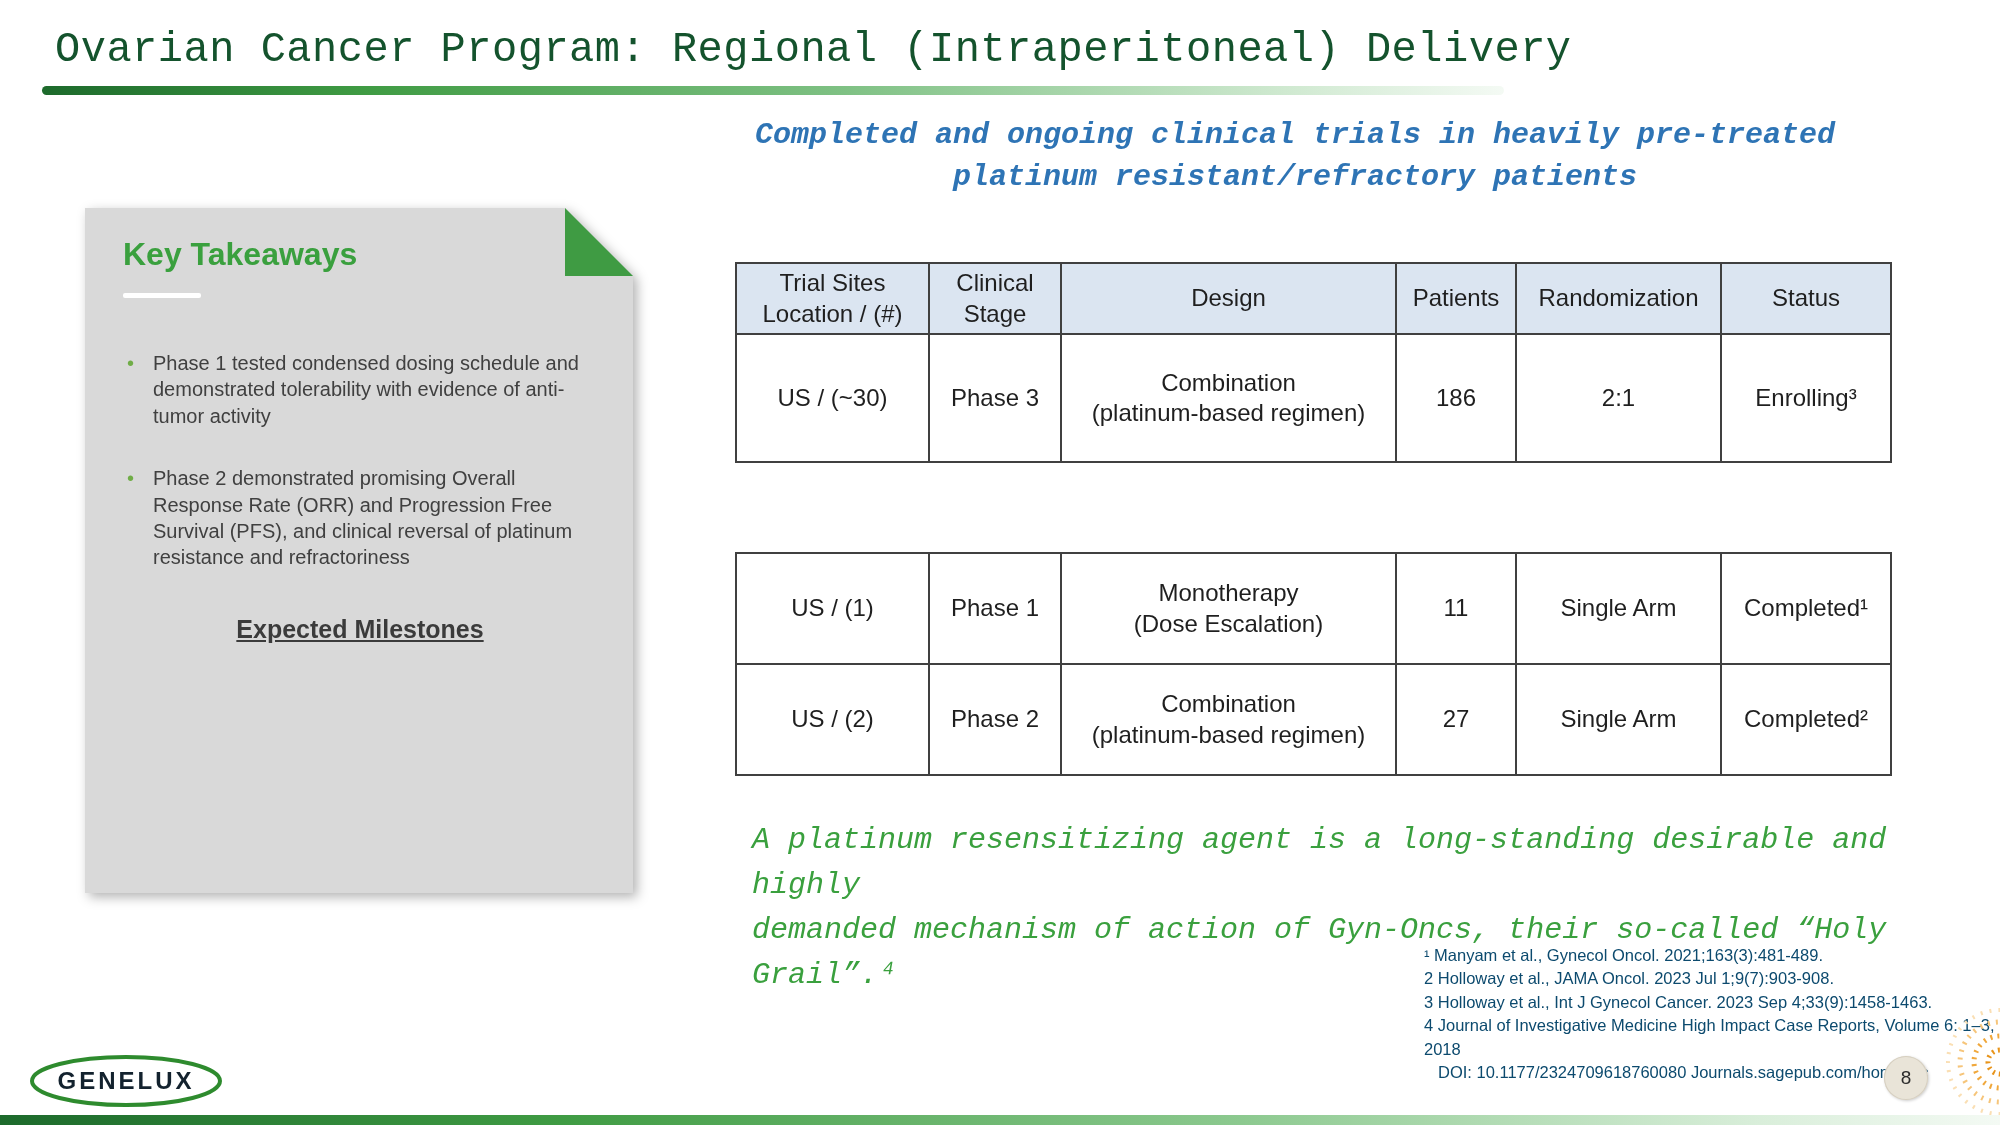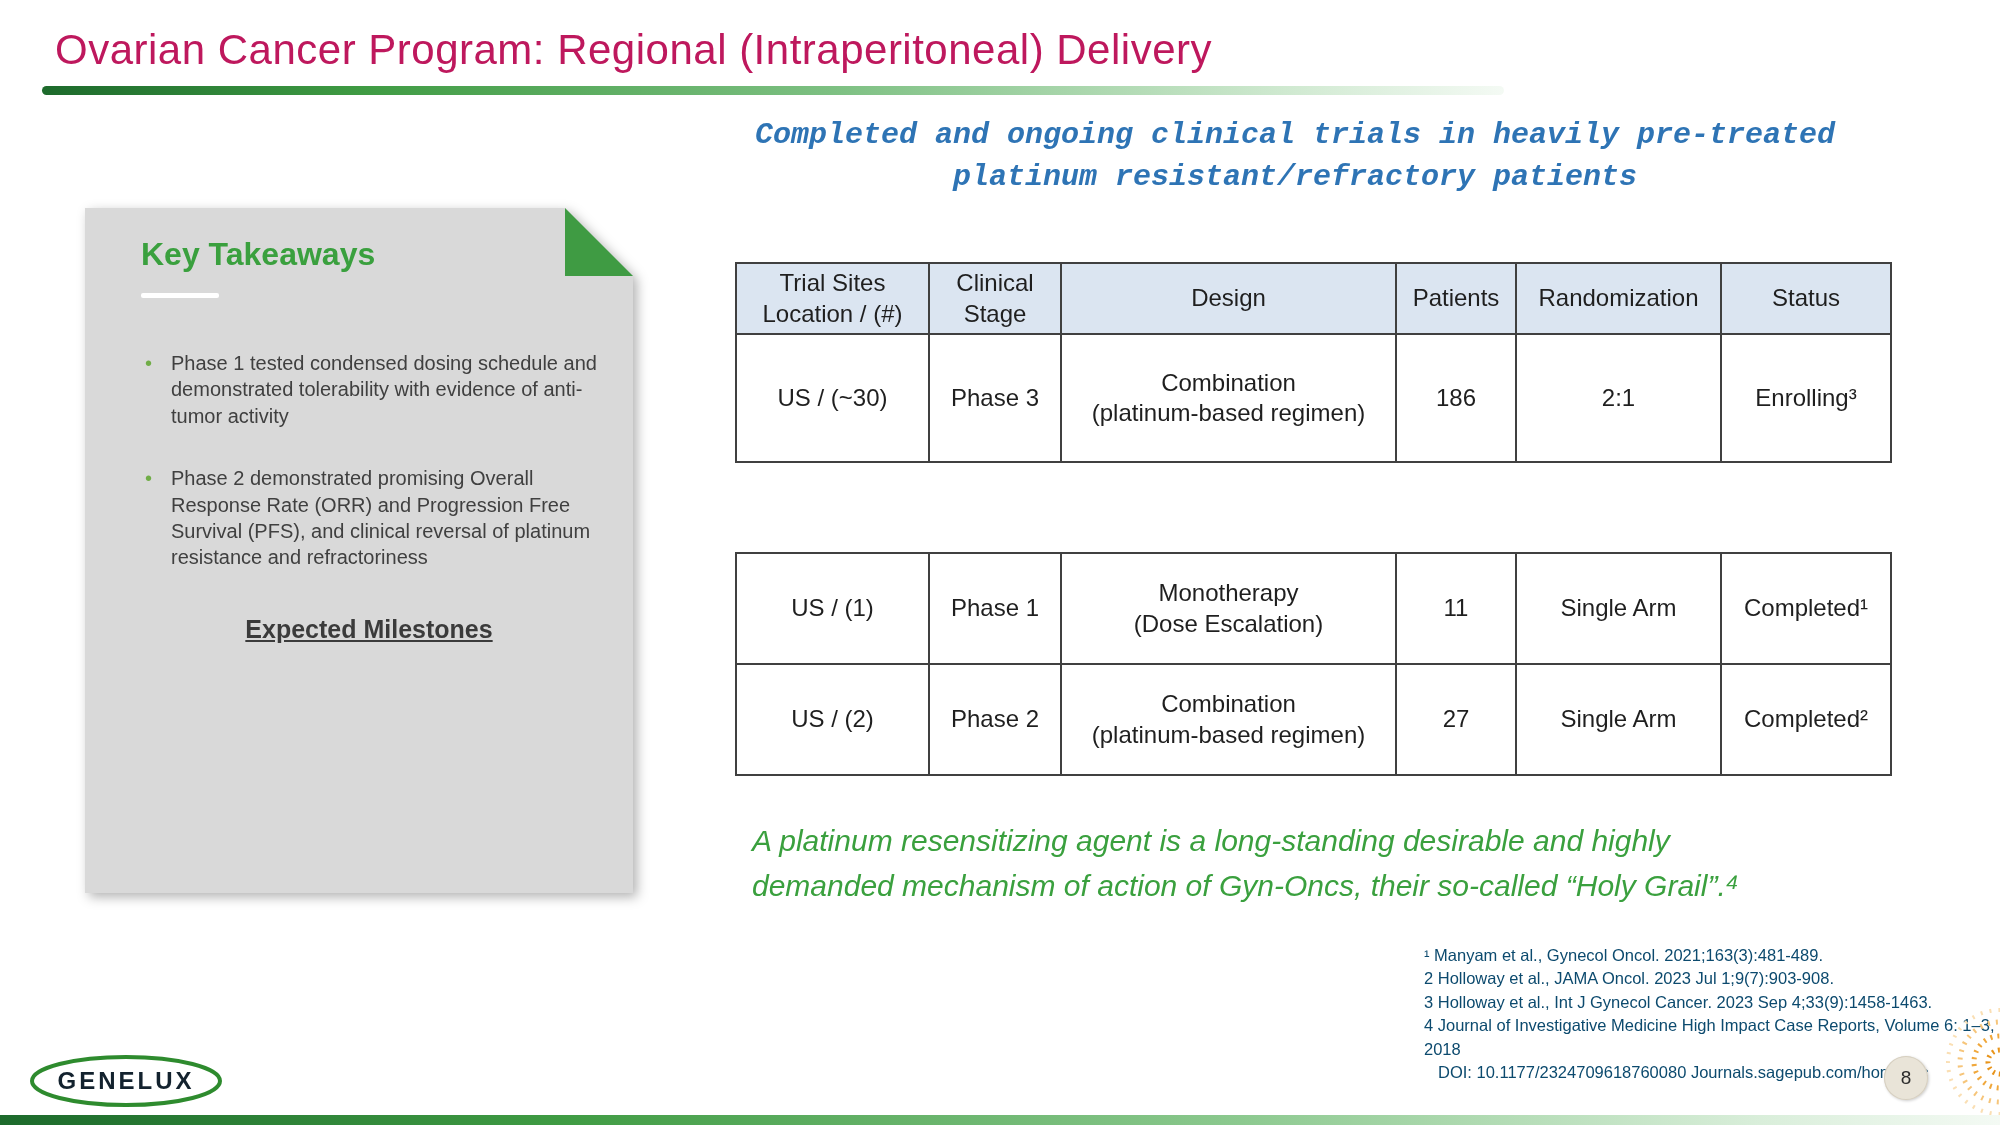--- a/index.html
+++ b/index.html
@@ -13,43 +13,44 @@
     font-family: "Liberation Sans", sans-serif;
     margin: 0 auto;
   }
 
   
   .title {
     position: absolute;
     left: 55px; top: 26px;
     font-size: 42px;
     font-weight: 500;
-    color: #be185d;
+    color: #14532d;
     letter-spacing: 0.5px;
+    font-family: Liberation Mono, monospace;
   }
   .title-rule {
     position: absolute;
     left: 42px; top: 86px;
     width: 1462px; height: 9px;
     border-radius: 5px;
     background: linear-gradient(90deg,#1d6a2c 0%,#3f9b43 22%,#7fc184 55%,#cfe9d0 85%,#f4faf4 100%);
   }
 
   
   .takeaways-wrap {
     position: absolute;
     left: 85px; top: 208px;
     width: 548px; height: 685px;
     filter: drop-shadow(4px 4px 6px rgba(0,0,0,0.30));
   }
   .takeaways {
     width: 100%; height: 100%;
     background: #d9d9d9;
     clip-path: polygon(0 0, calc(100% - 68px) 0, 100% 68px, 100% 100%, 0 100%);
-    padding: 28px 36px 20px 56px;
+    padding: 28px 36px 20px 38px;
   }
   .corner-fold {
     position: absolute; top: 0; right: 0;
     width: 68px; height: 68px;
     background: #3f9b43;
     clip-path: polygon(0 0, 100% 100%, 0 100%);
   }
   .kt-heading {
     color: #3aa03e;
     font-size: 32px;
@@ -129,20 +130,21 @@
 
   .statement {
     position: absolute;
     left: 752px; top: 818px;
     width: 1150px;
     color: #3aa03e;
     font-size: 30px;
     font-style: italic;
     line-height: 1.5;
     white-space: pre-line;
+    font-family: Liberation Mono, monospace;
   }
 
   
   .footnotes {
     position: absolute;
     left: 1424px; top: 944px;
     color: #0c4a6e;
     font-size: 16.5px;
     line-height: 1.42;
   }

